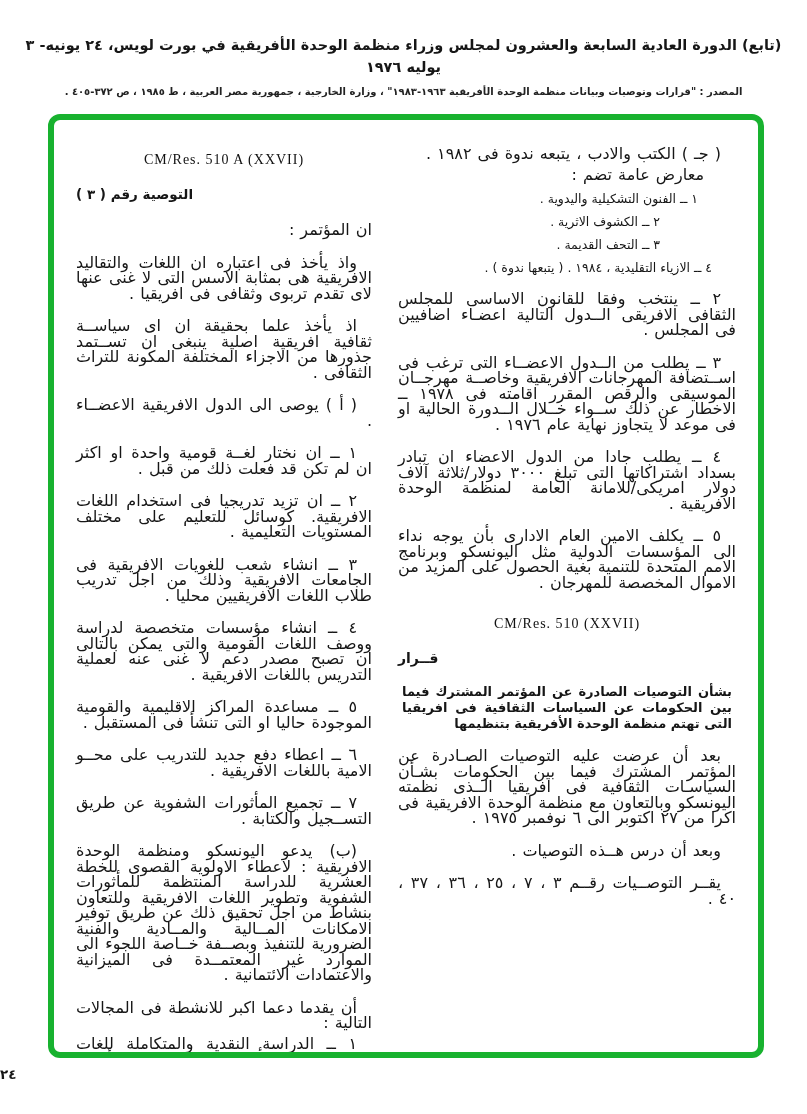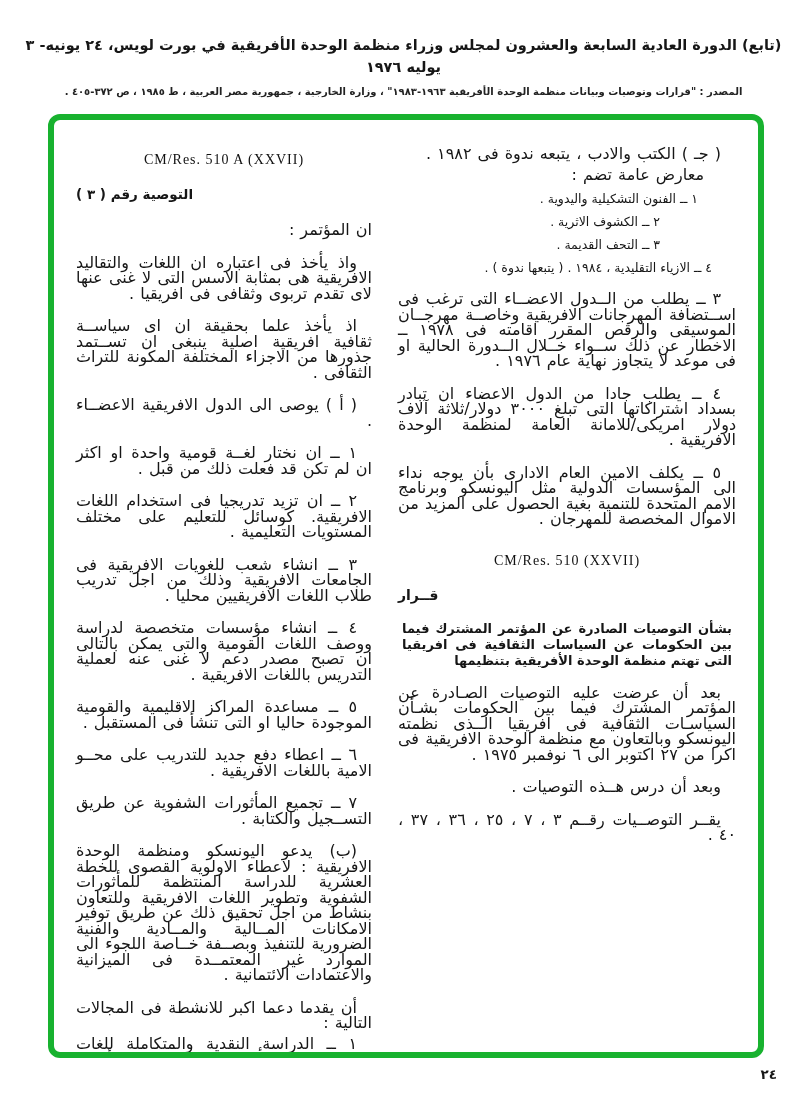--- a/index.html
+++ b/index.html
@@ -62,21 +62,21 @@
   }
   .h-qarar { margin-top: 2px; margin-bottom: 18px; font-size: 14px; }
 
   .bold-subject {
     font-weight: bold; font-size: 13px; line-height: 16px;
     text-align: justify; margin-bottom: 16px; padding: 0 4px;
   }
 
   
   .pagenum {
-    position: absolute; top: 1066px; left: 0; right: 30px; text-align: right;
+    position: absolute; top: 1066px; left: 0; right: 30px; text-align: left;
     font-size: 13.5px; font-weight: bold;
   }
 </style>
 </head>
 <body>
 
 <div class="page">
 
   <div class="header">
     <div class="title">(تابع) الدورة العادية السابعة والعشرون لمجلس وزراء منظمة الوحدة الأفريقية في بورت لويس، ٢٤ يونيه- ٣ يوليه ١٩٧٦</div>
@@ -88,20 +88,21 @@
 
       <div class="col col-right">
         <p class="p ind tight">( جـ ) الكتب والادب ، يتبعه ندوة فى ١٩٨٢ .</p>
         <p class="p sub">معارض عامة تضم :</p>
 
         <p class="exh e0">١ ــ الفنون التشكيلية واليدوية .</p>
         <p class="exh e1">٢ ــ الكشوف الاثرية .</p>
         <p class="exh e2">٣ ــ التحف القديمة .</p>
         <p class="exh e3" style="margin-bottom:16px;">٤ ــ الازياء التقليدية ، ١٩٨٤ . ( يتبعها ندوة ) .</p>
 
+        <p class="p ind">٢ ــ ينتخب وفقا للقانون الاساسى للمجلس الثقافى الافريقى الــدول التالية اعضـاء اضافيين فى المجلس .</p>
         <p class="p ind">٣ ــ يطلب من الــدول الاعضــاء التى ترغب فى اســتضافة المهرجانات الافريقية وخاصــة مهرجــان الموسيقى والرقص المقرر اقامته فى ١٩٧٨ ــ الاخطار عن ذلك ســواء خــلال الــدورة الحالية او فى موعد لا يتجاوز نهاية عام ١٩٧٦ .</p>
         <p class="p ind">٤ ــ يطلب جادا من الدول الاعضاء ان تبادر بسداد اشتراكاتها التى تبلغ ٣٠٠٠ دولار/ثلاثة آلاف دولار امريكى/للامانة العامة لمنظمة الوحدة الافريقية .</p>
         <p class="p ind" style="margin-bottom:26px;">٥ ــ يكلف الامين العام الادارى بأن يوجه نداء الى المؤسسات الدولية مثل اليونسكو وبرنامج الامم المتحدة للتنمية بغية الحصول على المزيد من الاموال المخصصة للمهرجان .</p>
 
         <p class="latin latin-2">CM/Res. 510 (XXVII)</p>
         <p class="h-ar h-qarar">قــرار</p>
         <p class="bold-subject">بشأن التوصيات الصادرة عن المؤتمر المشترك فيما بين الحكومات عن السياسات الثقافية فى افريقيا التى تهتم منظمة الوحدة الأفريقية بتنظيمها</p>
 
         <p class="p ind">بعد أن عرضت عليه التوصيات الصـادرة عن المؤتمر المشترك فيما بين الحكومات بشـأن السياسـات الثقافية فى افريقيا الــذى نظمته اليونسكو وبالتعاون مع منظمة الوحدة الافريقية فى اكرا من ٢٧ اكتوبر الى ٦ نوفمبر ١٩٧٥ .</p>
         <p class="p ind">وبعد أن درس هــذه التوصيات .</p>

